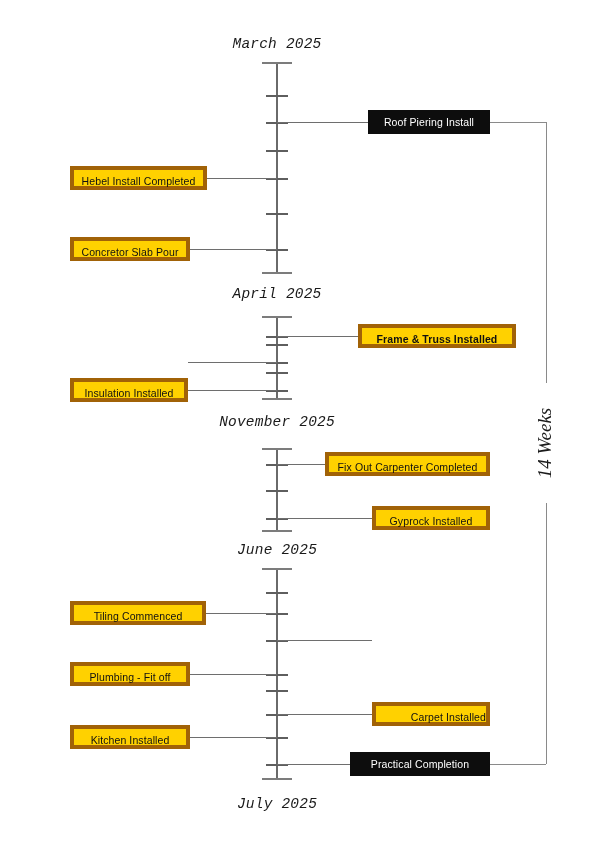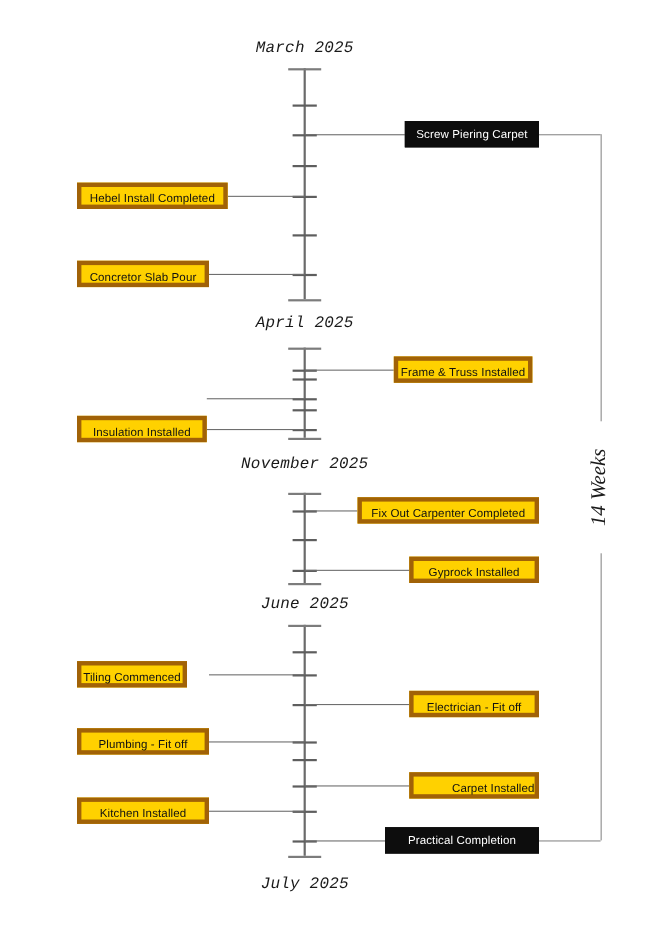--- a/index.html
+++ b/index.html
@@ -119,47 +119,46 @@
     <div class="tick" style="left: 266px; top: 95px; width: 22px;"></div>
     <div class="tick" style="left: 266px; top: 150px; width: 22px;"></div>
     <div class="tick" style="left: 266px; top: 213px; width: 22px;"></div>
     <div class="tick" style="left: 266px; top: 344px; width: 22px;"></div>
     <div class="tick" style="left: 266px; top: 372px; width: 22px;"></div>
     <div class="tick" style="left: 266px; top: 490px; width: 22px;"></div>
     <div class="tick" style="left: 266px; top: 592px; width: 22px;"></div>
     <div class="tick" style="left: 266px; top: 690px; width: 22px;"></div>
     <div class="tick" style="left: 266px; top: 122px; width: 22px;"></div>
     <div class="leader" style="left: 277px; top: 122px; width: 91px;"></div>
-    <div class="milestone dark" style="left: 368px; top: 110px; width: 122px;">Screw Piering Carpet</div>
+    <div class="milestone dark" style="left: 368px; top: 110px; width: 122px;">Roof Piering Install</div>
     <div class="tick" style="left: 266px; top: 178px; width: 22px;"></div>
     <div class="leader" style="left: 207px; top: 178px; width: 70px;"></div>
     <div class="milestone yellow" style="left: 70px; top: 166px; width: 137px;">Hebel Install Completed</div>
     <div class="tick" style="left: 266px; top: 249px; width: 22px;"></div>
     <div class="leader" style="left: 190px; top: 249px; width: 87px;"></div>
     <div class="milestone yellow" style="left: 70px; top: 237px; width: 120px;">Concretor Slab Pour</div>
     <div class="tick" style="left: 266px; top: 336px; width: 22px;"></div>
     <div class="leader" style="left: 277px; top: 336px; width: 81px;"></div>
-    <div class="milestone yellow" style="left: 358px; top: 324px; width: 126px;">Frame &amp; Truss Installed</div>
+    <div class="milestone yellow" style="left: 358px; top: 324px; width: 158px; font-weight: bold;">Frame &amp; Truss Installed</div>
     <div class="tick" style="left: 266px; top: 362px; width: 22px;"></div>
     <div class="leader" style="left: 188px; top: 362px; width: 89px;"></div>
     <div class="tick" style="left: 266px; top: 390px; width: 22px;"></div>
     <div class="leader" style="left: 188px; top: 390px; width: 89px;"></div>
     <div class="milestone yellow" style="left: 70px; top: 378px; width: 118px;">Insulation Installed</div>
     <div class="tick" style="left: 266px; top: 464px; width: 22px;"></div>
     <div class="leader" style="left: 277px; top: 464px; width: 48px;"></div>
     <div class="milestone yellow" style="left: 325px; top: 452px; width: 165px;">Fix Out Carpenter Completed</div>
     <div class="tick" style="left: 266px; top: 518px; width: 22px;"></div>
     <div class="leader" style="left: 277px; top: 518px; width: 95px;"></div>
     <div class="milestone yellow" style="left: 372px; top: 506px; width: 118px;">Gyprock Installed</div>
     <div class="tick" style="left: 266px; top: 613px; width: 22px;"></div>
     <div class="leader" style="left: 190px; top: 613px; width: 87px;"></div>
-    <div class="milestone yellow" style="left: 70px; top: 601px; width: 100px;">Tiling Commenced</div>
+    <div class="milestone yellow" style="left: 70px; top: 601px; width: 136px;">Tiling Commenced</div>
     <div class="tick" style="left: 266px; top: 640px; width: 22px;"></div>
     <div class="leader" style="left: 277px; top: 640px; width: 95px;"></div>
-    <div class="milestone yellow" style="left: 372px; top: 628px; width: 118px;">Electrician - Fit off</div>
     <div class="tick" style="left: 266px; top: 674px; width: 22px;"></div>
     <div class="leader" style="left: 190px; top: 674px; width: 87px;"></div>
     <div class="milestone yellow" style="left: 70px; top: 662px; width: 120px;">Plumbing - Fit off</div>
     <div class="tick" style="left: 266px; top: 714px; width: 22px;"></div>
     <div class="leader" style="left: 277px; top: 714px; width: 95px;"></div>
     <div class="milestone yellow" style="left: 372px; top: 702px; width: 118px; text-align: right;">Carpet Installed</div>
     <div class="tick" style="left: 266px; top: 737px; width: 22px;"></div>
     <div class="leader" style="left: 190px; top: 737px; width: 87px;"></div>
     <div class="milestone yellow" style="left: 70px; top: 725px; width: 120px;">Kitchen Installed</div>
     <div class="tick" style="left: 266px; top: 764px; width: 22px;"></div>

